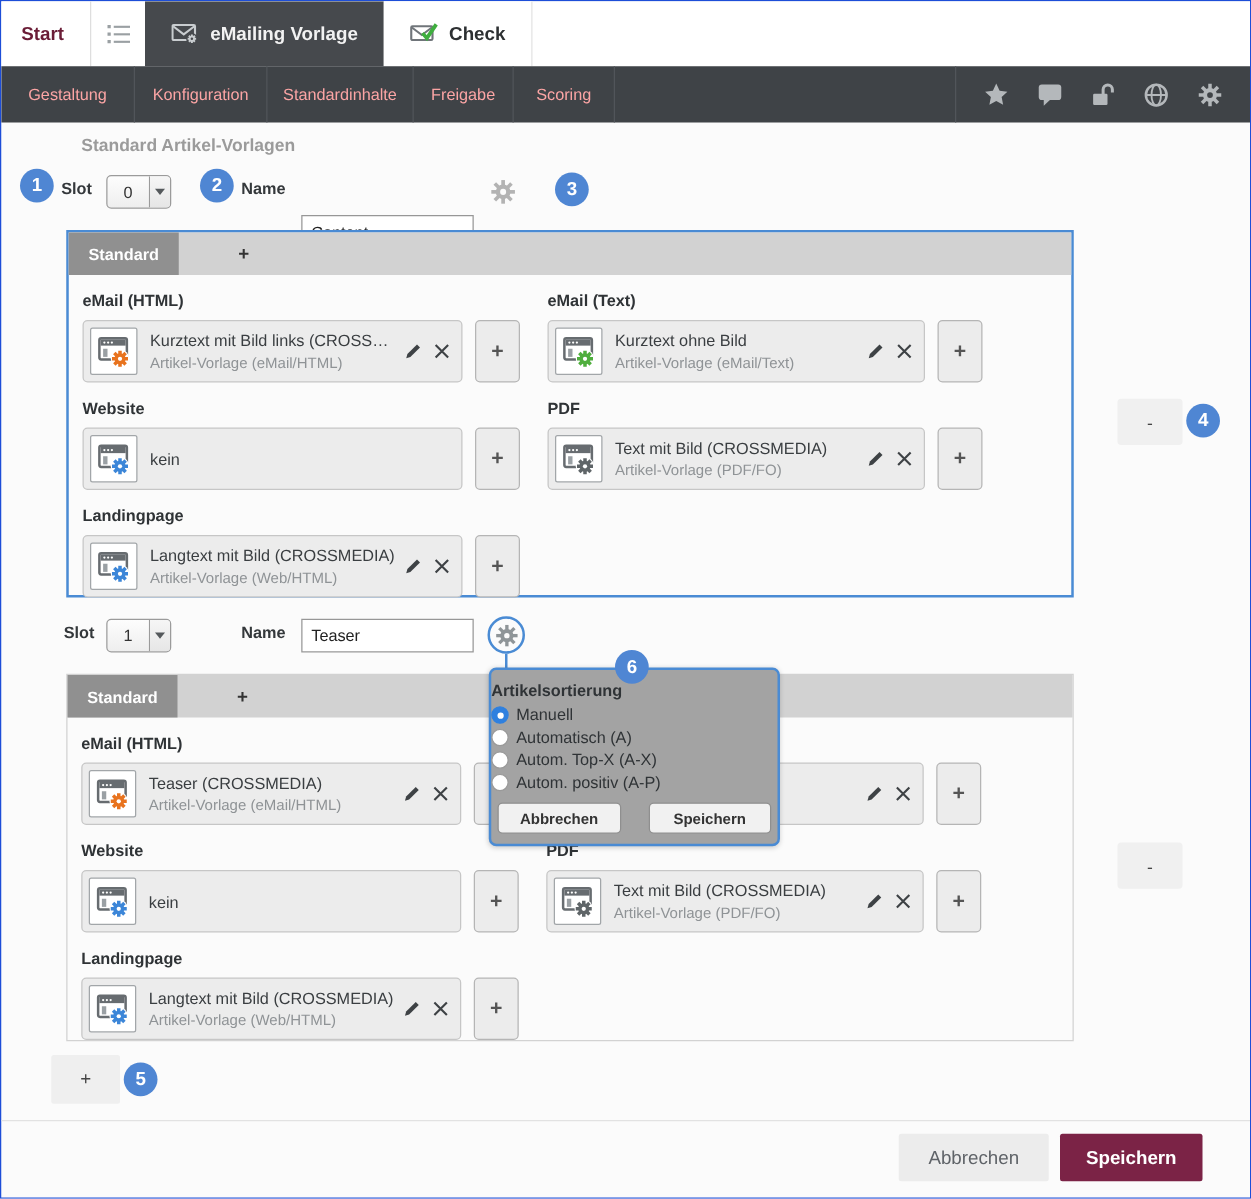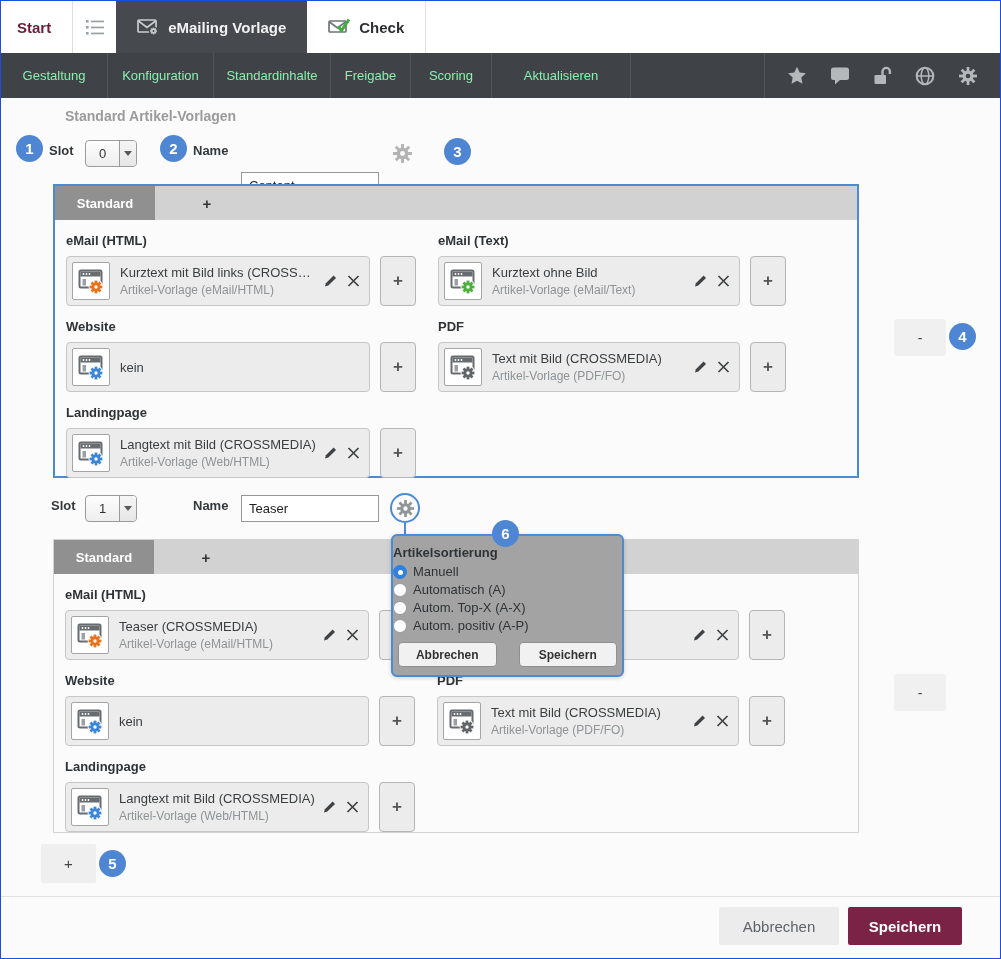--- a/index.html
+++ b/index.html
@@ -16,21 +16,21 @@
                 align-items:center; justify-content:center; }
   .tab-dark { background:#46494d; color:#f2f2f2; display:flex; align-items:center;
               gap:9px; padding:0 21px; font-weight:bold; font-size:15px; }
   .tab-light { background:#fff; color:#2d3032; display:flex; align-items:center;
                gap:8px; padding:0 21px; font-weight:bold; font-size:15px;
                border-right:1px solid #e3e3e3; }
 
   
   .navbar { position:absolute; left:0; top:52px; right:0; height:45px; background:#3f4347;
             display:flex; align-items:stretch; }
-  .nav-item { display:flex; align-items:center; justify-content:center; color:#86efac;
+  .nav-item { display:flex; align-items:center; justify-content:center; color:#fca5a5;
               font-size:13px; border-right:1px solid #51555a; cursor:default; }
   .nav-item.active { background:#2e3337; }
   .ni0{width:107px}.ni1{width:106px}.ni2{width:160px}.ni3{width:117px}
   .ni4{width:80px}.ni5{width:81px}.ni6{width:139px}
   .nav-icons { margin-left:auto; display:flex; align-items:center; gap:23px;
                padding:0 22px; border-left:1px solid #51555a; }
   .nav-icons svg { display:block; }
 
   
   .badge { position:absolute; width:27px; height:27px; border-radius:50%; background:#4f86d3;
@@ -53,21 +53,21 @@
   .gear-circled { position:absolute; width:30px; height:30px; border-radius:50%;
                   border:2px solid #4a8bd4; background:#fbfbfb; display:flex;
                   align-items:center; justify-content:center; }
   .connector { position:absolute; width:2px; background:#4a8bd4; z-index:19; }
 
   
   .panel { position:absolute; left:52px; width:806px; height:294px; background:#fbfbfb; }
   .panel.p1 { top:183px; border:2px solid #4a8bd4; }
   .panel.p2 { top:538px; border:1px solid #d2d2d2; }
   .tabstrip { height:34px; background:#d2d2d2; display:flex; align-items:stretch; }
-  .tab-standard { width:100px; background:#909090; color:#fff; font-weight:bold;
+  .tab-standard { width:88px; background:#909090; color:#fff; font-weight:bold;
                   font-size:13px; display:flex; align-items:center; justify-content:center; }
   .tab-add { width:104px; color:#333; font-size:15px; font-weight:bold; display:flex;
              align-items:center; justify-content:center; }
   .panel-body { display:grid; grid-template-columns:350px 348px; column-gap:22px;
                 padding:0 0 0 11px; }
   .chan-label { font-size:13px; font-weight:bold; color:#2f3336; margin:13px 0 8px; }
   .chan-row { display:flex; gap:10px; align-items:stretch; }
   .item-box { flex:1; min-width:0; background:#ececec; border:1px solid #c6c6c6;
               border-radius:4px; min-height:50px; display:flex; align-items:center;
               padding:4px 8px 4px 5px; position:relative; }
@@ -168,21 +168,20 @@
       <span>Check</span>
     </div>
   </div>
 
   <div class="navbar">
     <div class="nav-item ni0">Gestaltung</div>
     <div class="nav-item ni1">Konfiguration</div>
     <div class="nav-item ni3">Standardinhalte</div>
     <div class="nav-item ni4">Freigabe</div>
     <div class="nav-item ni5">Scoring</div>
-    <div class="nav-item ni6">Aktualisieren</div>
     <div class="nav-icons">
       <svg width="20" height="19" viewBox="0 0 20 19">
         <path d="M10 .8 l2.7 5.7 6.2.8 -4.6 4.3 1.2 6.2 -5.5-3.1 -5.5 3.1 1.2-6.2 L1.1 7.3 l6.2-.8z" fill="#b4b8bb"></path>
       </svg>
       <svg width="20" height="19" viewBox="0 0 20 19">
         <rect x="1" y="1.5" width="18" height="12.5" rx="2.5" fill="#b4b8bb"></rect>
         <path d="M5 13 v5.5 l6-5.5z" fill="#b4b8bb"></path>
       </svg>
       <svg width="19" height="19" viewBox="0 0 19 19">
         <path d="M9.5 9.5 V5.6 a3.7 3.7 0 0 1 7.4 0 V8" fill="none" stroke="#b4b8bb" stroke-width="2.4"></path>

